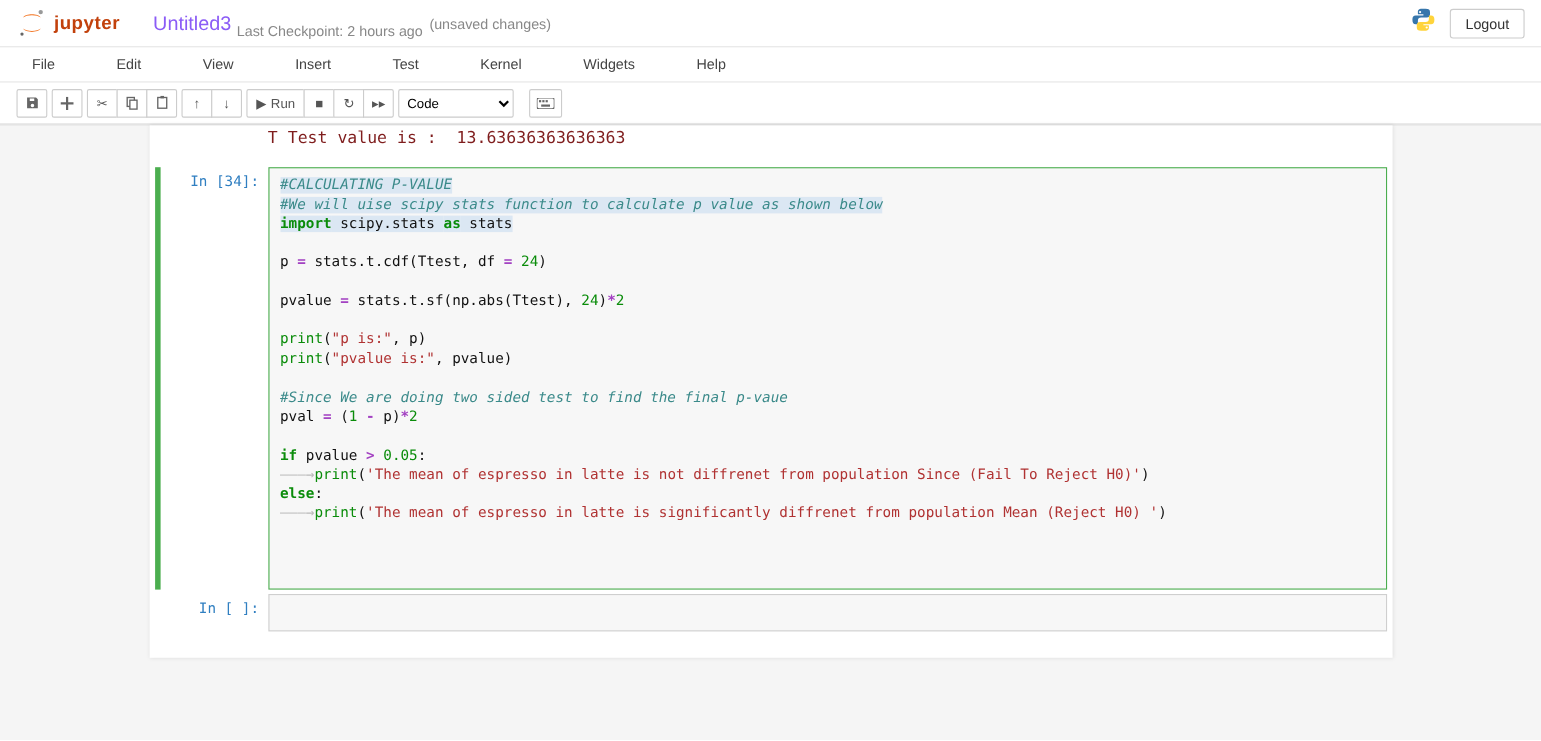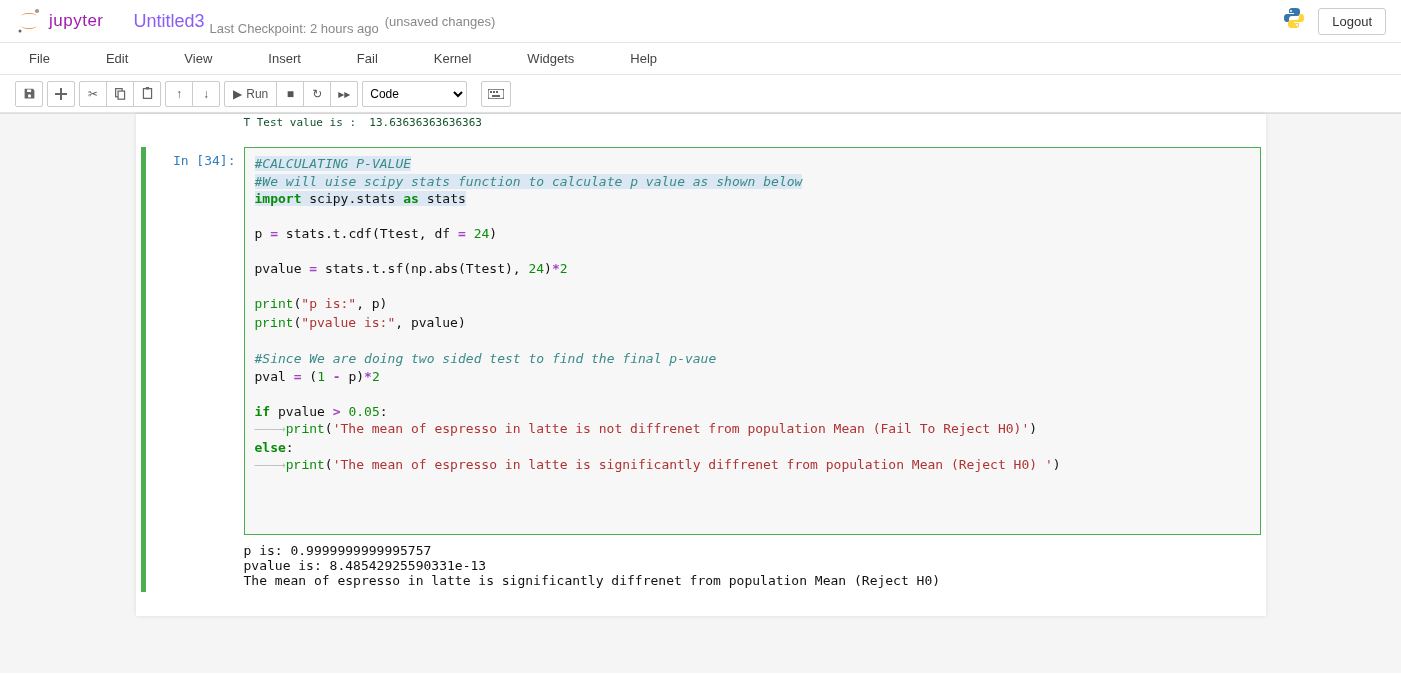--- a/index.html
+++ b/index.html
@@ -1,20 +1,20 @@
 <!DOCTYPE html>
 <html><head>
 <meta charset="utf-8">
 <style>
 * { box-sizing: border-box; margin: 0; padding: 0; }
 body { font-family: "Helvetica Neue", Helvetica, Arial, sans-serif; background: #fff; font-size: 13px; color: #000; }
 .header { display: flex; align-items: center; padding: 6px 15px; border-bottom: 1px solid #e5e5e5; }
 .logo { display: flex; align-items: center; }
 .logo-mark { width: 28px; height: 28px; position: relative; margin-right: 6px; }
-.logo-text { font-size: 17px; color: #a21caf; font-weight: 400; letter-spacing: 0.5px; }
+.logo-text { font-size: 17px; color: #c2410c; font-weight: 700; letter-spacing: 0.5px; }
 .title { font-size: 18px; margin-left: 30px; color: #8b5cf6; }
 .checkpoint { font-size: 13px; color: #888; margin-left: 5px; margin-top: 14px; }
 .unsaved { font-size: 13px; color: #888; margin-left: 6px; }
 .header-right { margin-left: auto; display: flex; align-items: center; gap: 12px; }
 .py-logo { font-size: 22px; }
 .logout-btn { border: 1px solid #ccc; background: #fff; padding: 5px 13px; border-radius: 3px; font-size: 13px; color: #333; cursor: pointer; }
 .menubar { display: flex; align-items: center; padding: 0 15px; border-bottom: 1px solid #e5e5e5; height: 32px; gap: 28px; }
 .menu-item { padding: 6px 14px; font-size: 13px; color: #444; cursor: pointer; }
 .menu-right { margin-left: auto; display: flex; align-items: center; gap: 8px; }
 .trusted { border: 1px solid #ccc; padding: 3px 8px; border-radius: 2px; color: #666; font-size: 12px; cursor: pointer; }
@@ -24,34 +24,34 @@
 .toolbar { display: flex; align-items: center; padding: 5px 15px; border-bottom: 1px solid #e5e5e5; gap: 4px; height: 38px; }
 .tb-btn { border: 1px solid #ccc; background: #fff; min-width: 28px; height: 26px; border-radius: 2px; display: flex; align-items: center; justify-content: center; font-size: 12px; color: #555; cursor: pointer; padding: 0 6px; }
 .tb-group { display: flex; }
 .tb-group .tb-btn { border-radius: 0; margin-left: -1px; }
 .tb-group .tb-btn:first-child { border-radius: 2px 0 0 2px; margin-left: 0; }
 .tb-group .tb-btn:last-child { border-radius: 0 2px 2px 0; }
 .run-btn { display: flex; gap: 4px; padding: 0 8px; }
 .cell-type { border: 1px solid #ccc; height: 26px; width: 105px; font-size: 12px; padding: 0 3px; border-radius: 2px; background: #fff; cursor: pointer; }
 .notebook-area { background: #f5f5f5; padding: 0; border-top: 1px solid #ddd; min-height: 560px; }
 .notebook-container { max-width: 1130px; width: 1130px; margin: 0 auto; background: #fff; padding: 0 0 20px 0; box-shadow: 0 0 4px rgba(0,0,0,0.1); }
-.partial-output { font-family: "Menlo","Monaco","Consolas",monospace; font-size: 11px; color: #14532d; padding: 2px 0 18px 108px; white-space: pre; overflow: hidden; }
+.partial-output { font-family: "Menlo","Monaco","Consolas",monospace; font-size: 15px; color: #7f1d1d; padding: 2px 0 18px 108px; white-space: pre; overflow: hidden; }
 .cell { display: flex; margin: 0 5px 4px 5px; }
 .cell.selected { border-left: 5px solid #4bae4f; }
 .prompt { width: 98px; flex-shrink: 0; text-align: right; padding: 6px 8px 0 0; font-family: monospace; font-size: 13px; color: #307fc1; }
 .cell-body { flex: 1; }
 .input-area { border: 1px solid #cfcfcf; background: #f7f7f7; padding: 7px 10px; font-family: "Menlo","Monaco","Consolas",monospace; font-size: 13px; line-height: 1.35; white-space: pre; min-height: 20px; overflow-x: auto; color: #111; }
 .cell.selected .input-area.active { border: 1px solid #4bae4f; }
 .output-area { font-family: "Menlo","Monaco","Consolas",monospace; font-size: 13px; padding: 8px 10px 4px 0; white-space: pre; color: #111; }
 .tok-com { color: #3b8a8a; font-style: italic; }
 .tok-kw { color: #0a8c0a; font-weight: bold; }
 .tok-op { color: #a342c2; font-weight: bold; }
 .tok-num { color: #0a8c0a; }
 .tok-str { color: #b03232; }
-.tok-builtin { color: #0a8c0a; font-family: Liberation Mono, monospace; }
+.tok-builtin { color: #0a8c0a; }
 .tok-hl { background: #dbe7f3; }
 .tok-arrow { color: #bbb; }
 .empty-prompt { color: #307fc1; }
 </style>
 </head>
 <body>
 
 <div class="header">
   <div class="logo">
     <div class="logo-mark">
@@ -78,21 +78,21 @@
     </span>
     <button class="logout-btn">Logout</button>
   </div>
 </div>
 
 <div class="menubar">
   <span class="menu-item">File</span>
   <span class="menu-item">Edit</span>
   <span class="menu-item">View</span>
   <span class="menu-item">Insert</span>
-  <span class="menu-item">Fail</span>
+  <span class="menu-item">Test</span>
   <span class="menu-item">Kernel</span>
   <span class="menu-item">Widgets</span>
   <span class="menu-item">Help</span>
 </div>
 
 <div class="toolbar">
   <button class="tb-btn">
       <svg width="13" height="13" viewBox="0 0 16 16">
         <path d="M2 2v12h12V4l-2-2H2zm3 1h5v3H5V3zm3 10a2 2 0 110-4 2 2 0 010 4z" fill="#666"></path>
       </svg>
@@ -159,28 +159,31 @@
 
 <span>pvalue </span><span class="tok-op">=</span><span> stats.t.sf(np.abs(Ttest), </span><span class="tok-num">24</span><span>)</span><span class="tok-op">*</span><span class="tok-num">2</span>
 
 <span class="tok-builtin">print</span><span>(</span><span class="tok-str">"p is:"</span><span>, p)</span>
 <span class="tok-builtin">print</span><span>(</span><span class="tok-str">"pvalue is:"</span><span>, pvalue)</span>
 
 <span class="tok-com">#Since We are doing two sided test to find the final p-vaue</span>
 <span>pval </span><span class="tok-op">=</span><span> (</span><span class="tok-num">1</span><span> </span><span class="tok-op">-</span><span> p)</span><span class="tok-op">*</span><span class="tok-num">2</span>
 
 <span class="tok-kw">if</span><span> pvalue </span><span class="tok-op">&gt;</span><span> </span><span class="tok-num">0.05</span><span>:</span>
-<span class="tok-arrow">———→</span><span class="tok-builtin">print</span><span>(</span><span class="tok-str">'The mean of espresso in latte is not diffrenet from population Mean (Fail To Reject H0)'</span><span>)</span>
+<span class="tok-arrow">———→</span><span class="tok-builtin">print</span><span>(</span><span class="tok-str">'The mean of espresso in latte is not diffrenet from population Since (Fail To Reject H0)'</span><span>)</span>
 <span class="tok-kw">else</span><span>:</span>
 <span class="tok-arrow">———→</span><span class="tok-builtin">print</span><span>(</span><span class="tok-str">'The mean of espresso in latte is significantly diffrenet from population Mean (Reject H0) '</span><span>)</span>
 
 
 
 </div>
-        <div class="output-area">p is: 0.9999999999995757
-pvalue is: 8.48542925590331e-13
-The mean of espresso in latte is significantly diffrenet from population Mean (Reject H0)</div>
       </div>
     </div>
 
+    <div class="cell" style="margin-left:10px">
+      <div class="prompt empty-prompt">In [ ]:</div>
+      <div class="cell-body">
+        <div class="input-area"> </div>
+      </div>
+    </div>
 
   </div>
 </div>
 
 </body></html>

